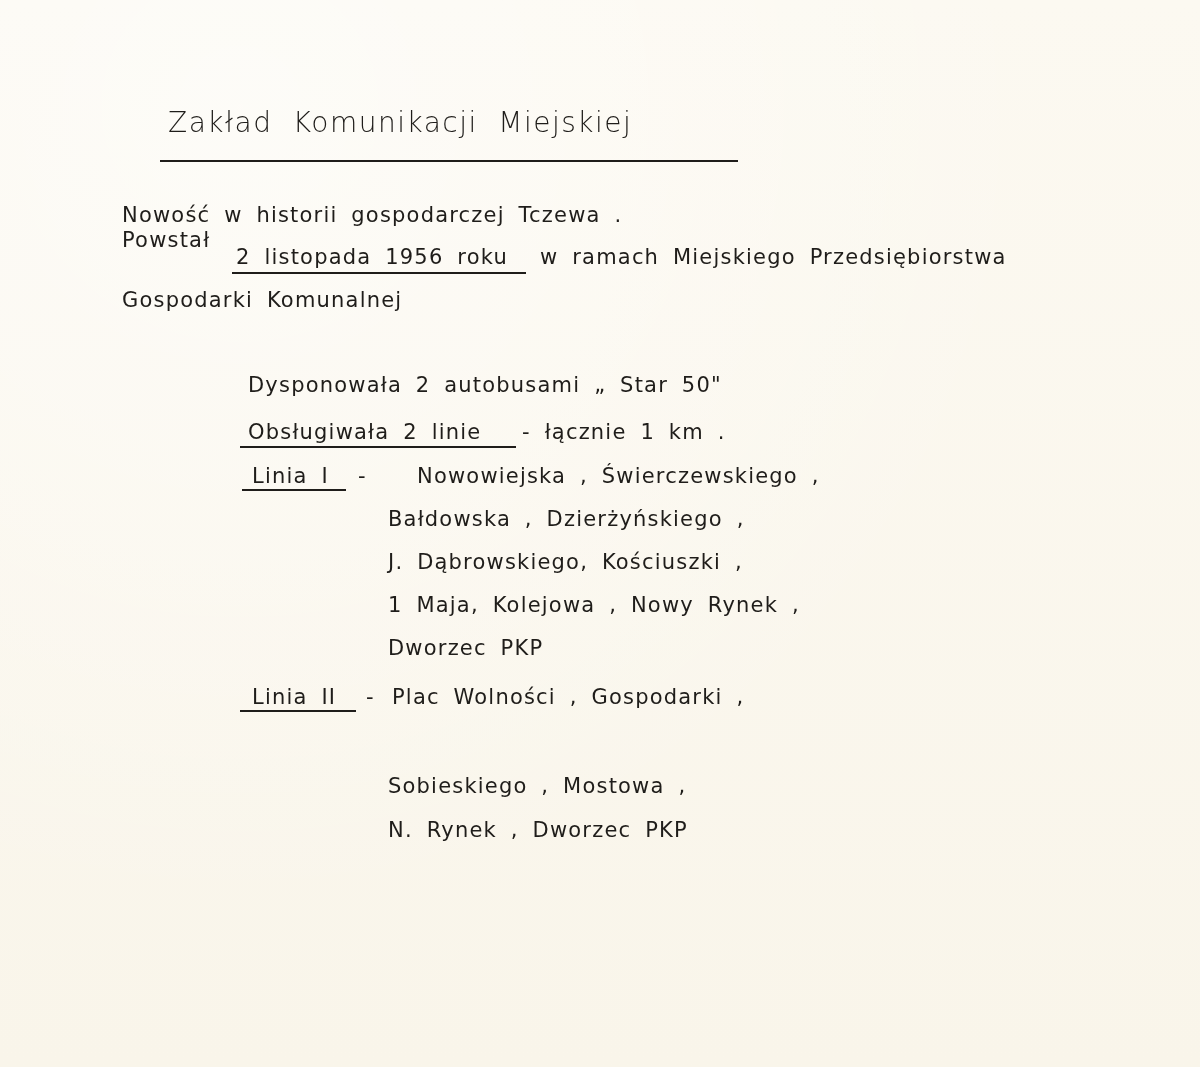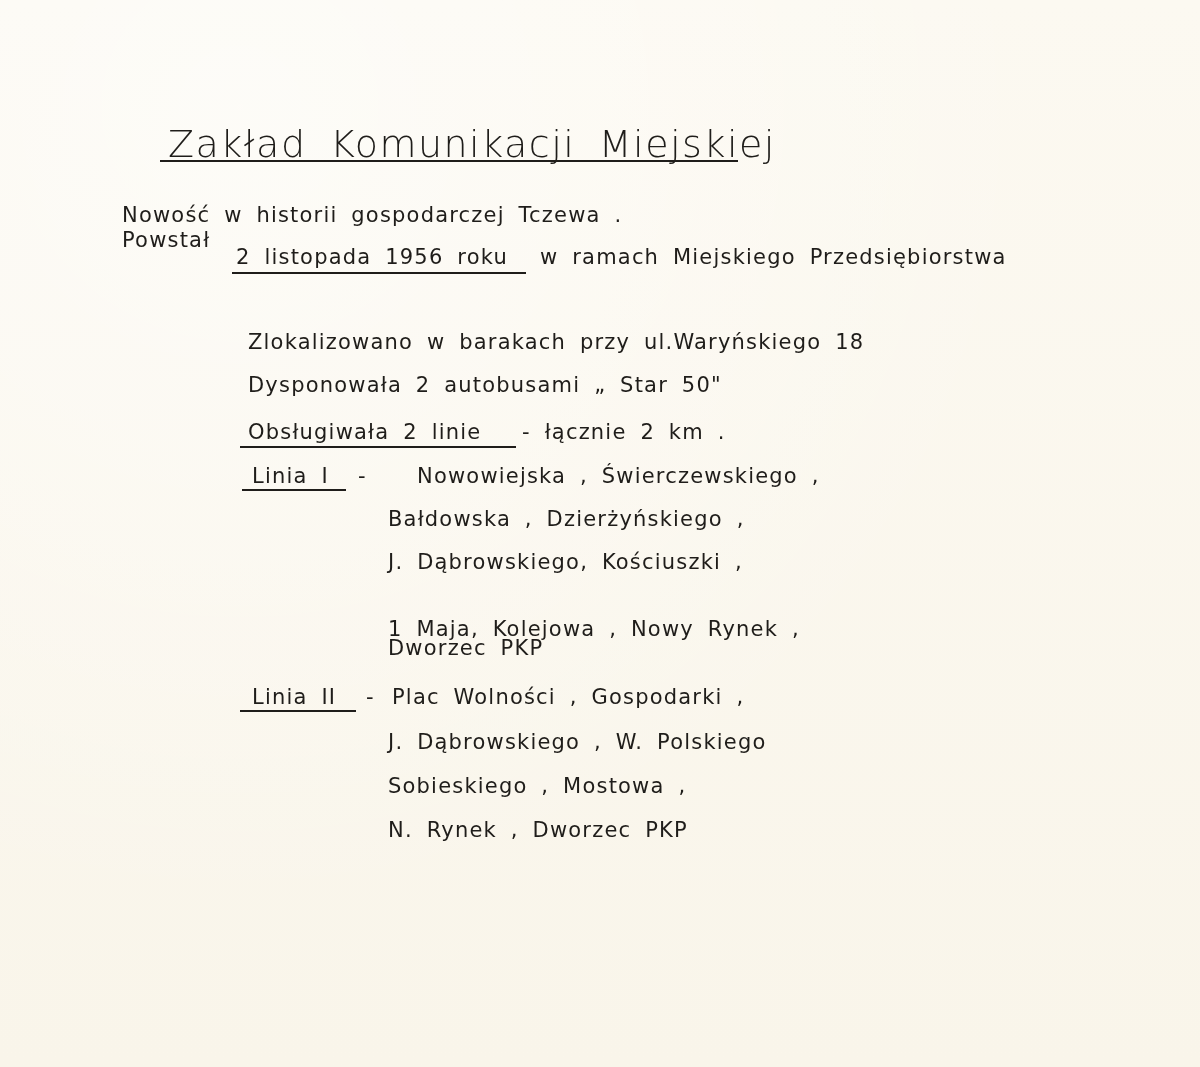--- a/index.html
+++ b/index.html
@@ -18,22 +18,22 @@
   .page {
     position: absolute;
     inset: 0;
     background:
       radial-gradient(ellipse at 20% 10%, rgba(255,255,255,0.5), rgba(0,0,0,0) 60%),
       linear-gradient(180deg, #fcf9f1 0%, #f9f5ea 100%);
   }
   .title {
     position: absolute;
     left: 168px;
-    top: 122px;
-    font-size: 38px;
+    top: 106px;
+    font-size: 28px;
     letter-spacing: 1.5px;
     word-spacing: 10px;
     font-weight: 300;
     white-space: nowrap;
   }
   .title-rule {
     position: absolute;
     left: 160px;
     top: 160px;
     width: 578px;
@@ -61,38 +61,37 @@
   <div class="title">Zakład Komunikacji Miejskiej</div>
   <div class="title-rule"></div>
 
   <div class="line" style="left:122px; top:203px;">Nowość  w historii  gospodarczej Tczewa .</div>
 
   <div class="line" style="left:122px; top:228px;">Powstał</div>
   <div class="line" style="left:236px; top:245px;">2 listopada 1956 roku</div>
   <div class="u" style="left:232px; top:272px; width:294px;"></div>
   <div class="line" style="left:540px; top:245px;">w ramach  Miejskiego  Przedsiębiorstwa</div>
 
+  <div class="line" style="left:122px; top:288px;">Gospodarki  Komunalnej</div>
 
-  <div class="line" style="left:248px; top:330px;">Zlokalizowano w barakach  przy ul.Waryńskiego  18</div>
   <div class="line" style="left:248px; top:373px;text-align:right;">Dysponowała  2 autobusami „ Star 50"</div>
 
   <div class="line" style="left:248px; top:420px;">Obsługiwała 2 linie</div>
   <div class="u" style="left:240px; top:446px; width:276px;"></div>
-  <div class="line" style="left:522px; top:420px;">- łącznie  2 km .</div>
+  <div class="line" style="left:522px; top:420px;">- łącznie  1 km .</div>
 
   <div class="line" style="left:252px; top:464px;text-align:right;">Linia I</div>
   <div class="u" style="left:242px; top:489px; width:104px;"></div>
   <div class="line" style="left:358px; top:464px;">-</div>
   <div class="line" style="left:388px; top:464px;margin-left:29px;">Nowowiejska , Świerczewskiego ,</div>
   <div class="line" style="left:388px; top:550px;">J. Dąbrowskiego, Kościuszki ,</div>
   <div class="line" style="left:388px; top:507px;">Bałdowska , Dzierżyńskiego ,</div>
-  <div class="line" style="left:388px; top:593px;margin-top:24px;">1 Maja,  Kolejowa , Nowy Rynek ,</div>
+  <div class="line" style="left:388px; top:593px;">1 Maja,  Kolejowa , Nowy Rynek ,</div>
   <div class="line" style="left:388px; top:636px;">Dworzec  PKP</div>
 
   <div class="line" style="left:252px; top:685px;">Linia II</div>
   <div class="u" style="left:240px; top:710px; width:116px;"></div>
   <div class="line" style="left:366px; top:685px;">-</div>
   <div class="line" style="left:392px; top:685px;">Plac Wolności , Gospodarki ,</div>
-  <div class="line" style="left:388px; top:730px;">J. Dąbrowskiego , W. Polskiego</div>
   <div class="line" style="left:388px; top:774px;">Sobieskiego ,  Mostowa ,</div>
   <div class="line" style="left:388px; top:818px;">N. Rynek ,  Dworzec  PKP</div>
 
 </div>
 
 </body></html>

